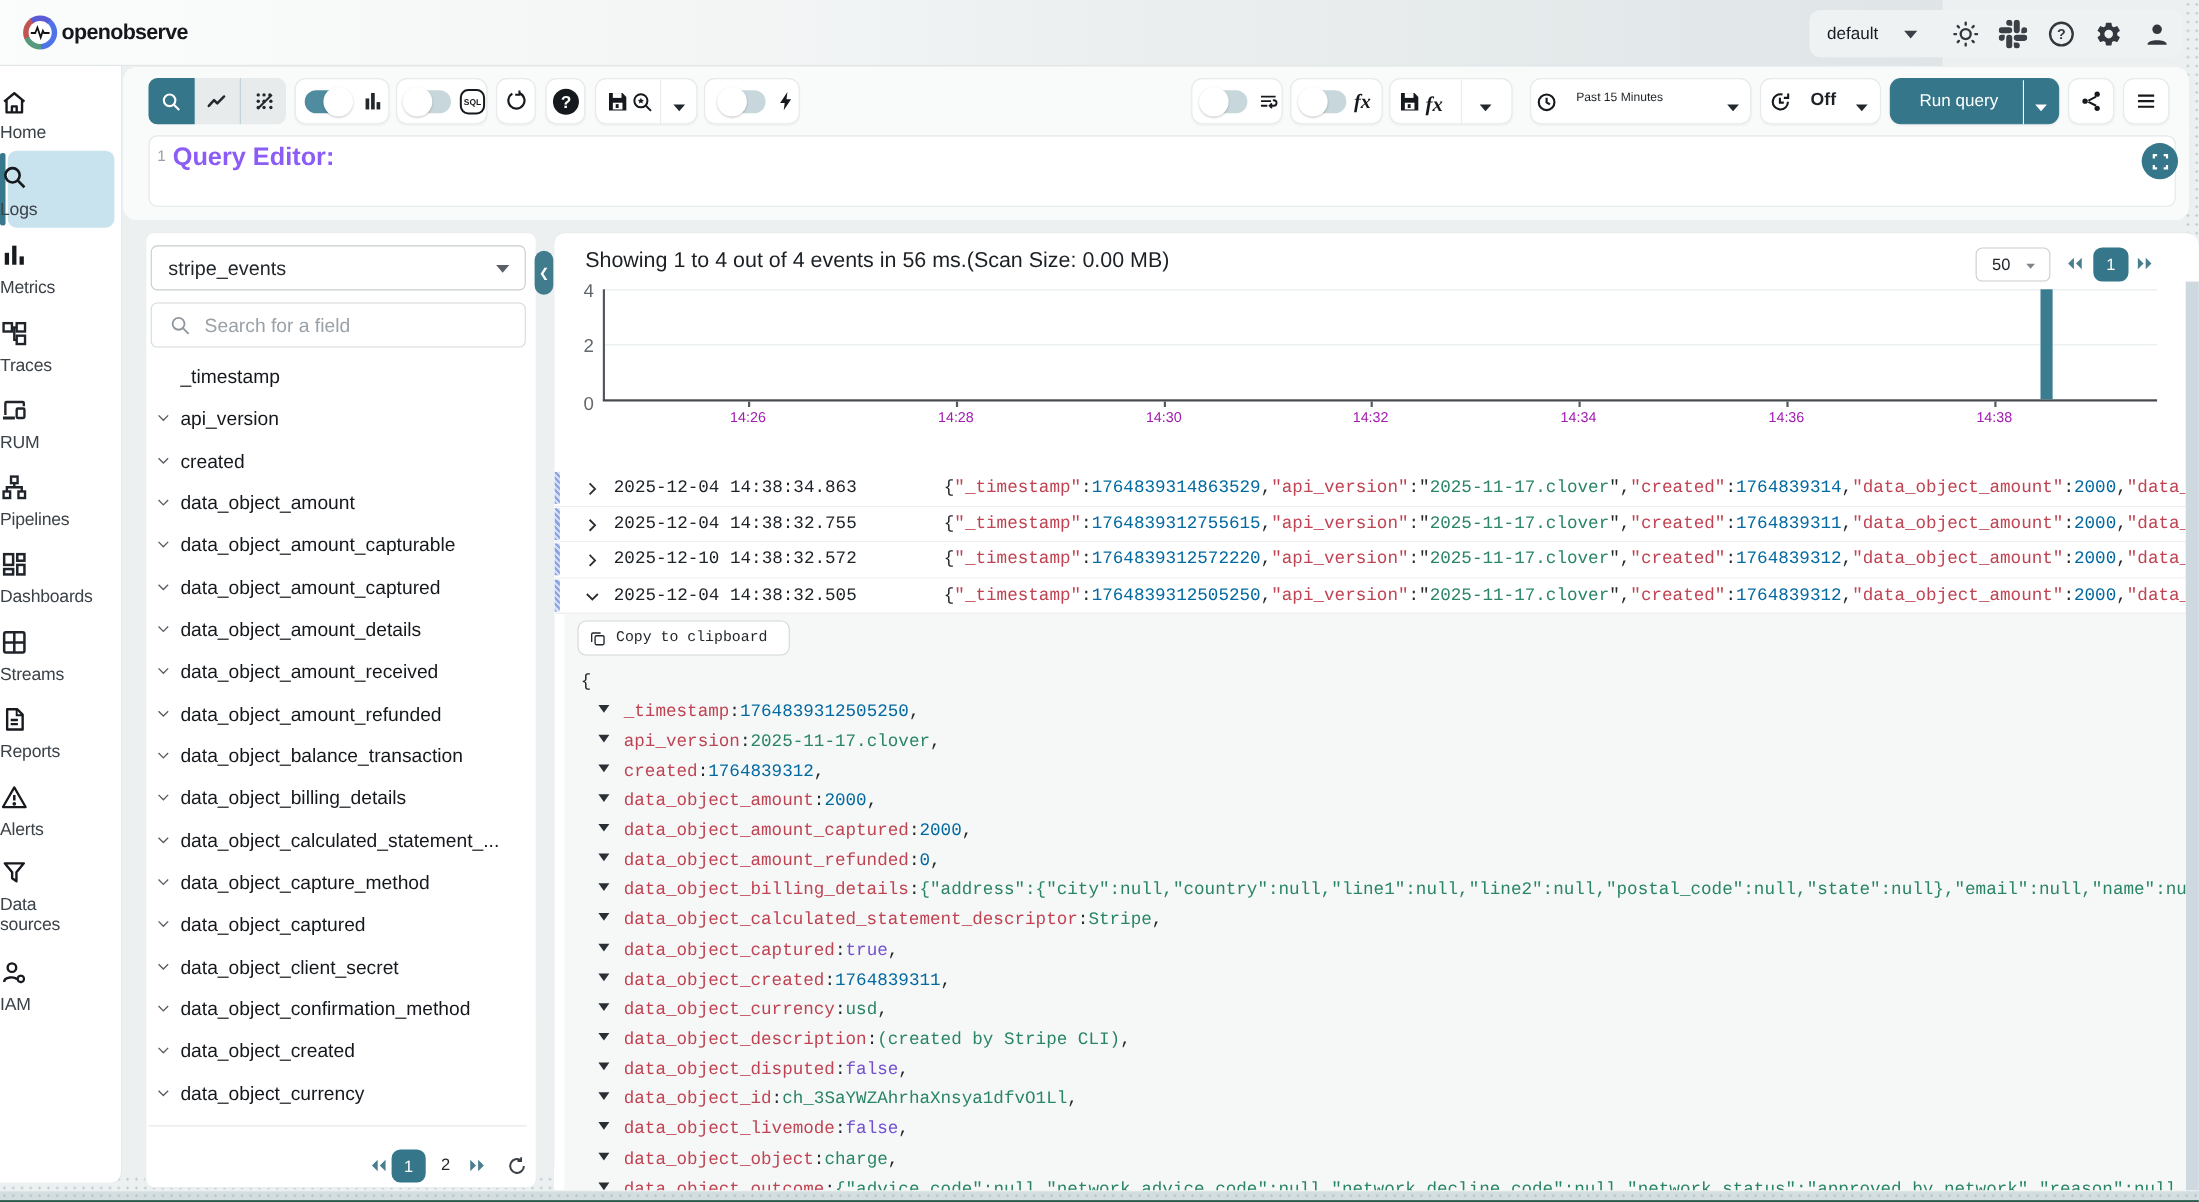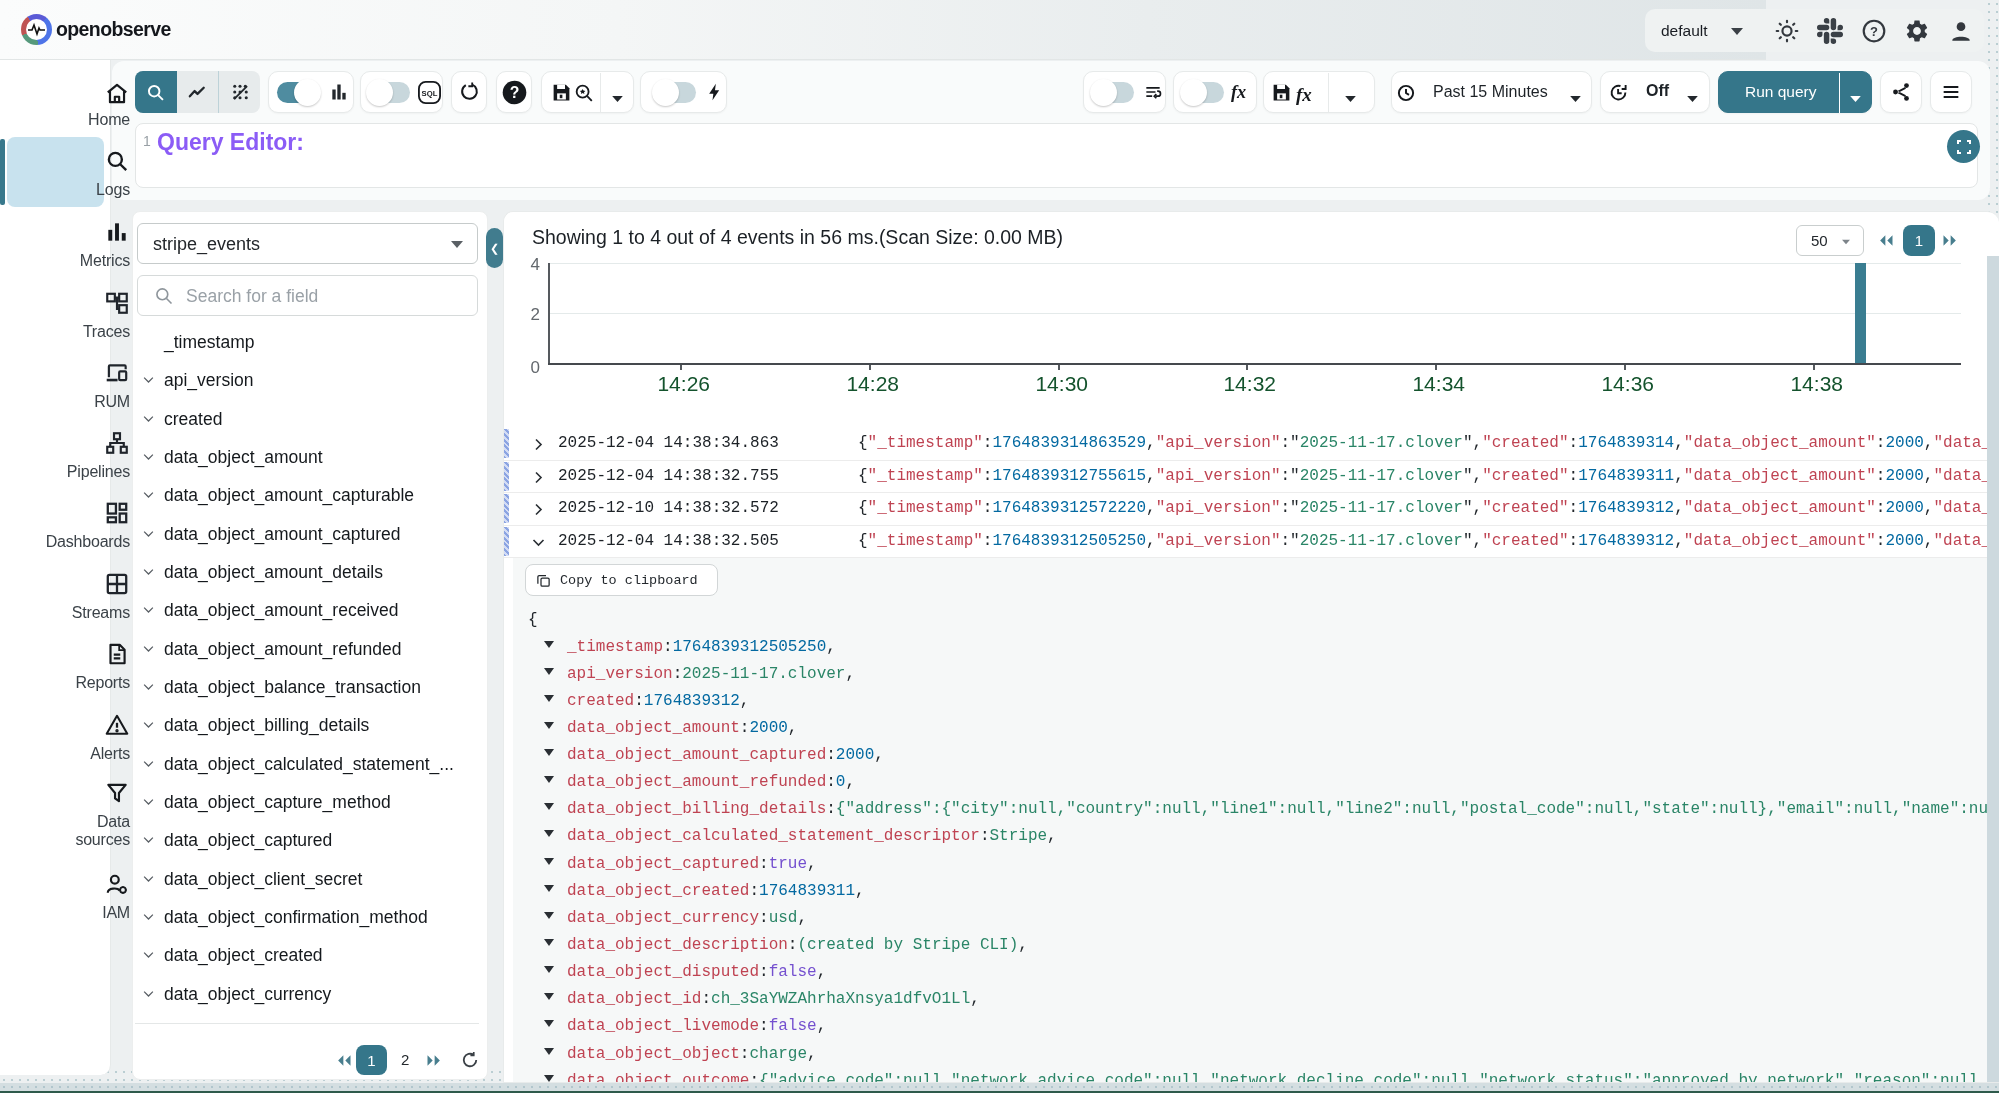--- a/index.html
+++ b/index.html
@@ -14,21 +14,21 @@
 
 .topbar { position:absolute; left:0; top:0; width:1766px; height:60px; background:linear-gradient(90deg,#fbfcfc 0%,#f4f6f6 35%,#e9edee 65%,#dfe5e7 100%); border-bottom:1px solid #e2e6e6; z-index:5; }
 .logo-donut { position:absolute; left:21px; top:14px; width:31px; height:31px; border-radius:50%;
   background: conic-gradient(from 0deg, #5b5bd6 0deg 40deg, #4e74e8 40deg 175deg, #56997c 175deg 248deg, #bf5453 248deg 325deg, #5b5bd6 325deg 360deg); }
 .logo-donut .inner { position:absolute; left:5px; top:5px; width:21px; height:21px; border-radius:50%; background:#fff; }
 .logo-text { position:absolute; left:56px; top:18px; font-size:19.5px; font-weight:bold; color:#14171c; letter-spacing:-0.6px; }
 .hdr-right { position:absolute; left:1645px; top:9px; width:339px; height:43px; background:#eff2f2; border-radius:10px; }
 .hdr-right .ditem { position:absolute; top:0; height:43px; display:flex; align-items:center; justify-content:center; }
 
 .sidenav { position:absolute; left:0; top:60px; width:111px; height:1015px; background:#ffffff; border-right:1px solid #e6e9e9; border-radius:0 0 10px 0; z-index:4; }
-.nav-item { position:absolute; left:0; width:130px; text-align:right; }
+.nav-item { position:absolute; left:0; width:130px; text-align:left; }
 .nav-item .ic { display:block; margin:0 auto; }
 .nav-item .lbl { display:block; font-size:16px; color:#3b4248; margin-top:2px; letter-spacing:-0.2px; }
 .nav-active-bg { position:absolute; left:7px; top:77px; width:97px; height:70px; background:#c8e2ee; border-radius:8px; }
 .nav-active-tab { position:absolute; left:0px; top:79px; width:5px; height:66px; background:#38788c; border-radius:2px; }
 
 .tbcard { position:absolute; left:112px; top:61px; width:1878px; height:139px; background:#f9fbfb; border-radius:12px; }
 .tb { position:absolute; top:71px; height:42px; background:#fff; border:1px solid #e7eaea; border-radius:10px; box-shadow:0 1px 2px rgba(0,0,0,0.04); display:flex; align-items:center; }
 .seg { position:absolute; left:135px; top:71px; width:125px; height:42px; background:#e7ebec; border-radius:8px; display:flex; }
 .seg > div { width:41.66px; height:42px; flex:none; display:flex; align-items:center; justify-content:center; }
 .seg .active { background:#35768a; border-radius:8px 0 0 8px; }
@@ -57,21 +57,21 @@
 .fpager { position:absolute; left:0px; top:823px; width:348px; height:40px; }
 .collapse-tab { position:absolute; left:486px; top:228px; width:17px; height:40px; background:#417c8e; border-radius:9px; color:#fff; display:flex; align-items:center; justify-content:center; font-size:11px; z-index:3; }
 
 .rpanel { position:absolute; left:503px; top:211px; width:1496px; height:872px; background:#fff; border:1px solid #e8ebeb; border-radius:10px 12px 0 0; border-right:none; overflow:hidden; }
 .vscroll { position:absolute; left:1483px; top:44px; width:13px; height:828px; background:#cdd9de; }
 .info { position:absolute; left:28px; top:14px; font-size:19.5px; color:#1b2025; }
 .sel50 { position:absolute; left:1292px; top:13px; width:68px; height:31px; border:1px solid #c9cece; border-radius:6px; }
 .pgbox { position:absolute; left:1399px; top:13px; width:32px; height:31px; background:#35768a; border-radius:8px; color:#fff; font-size:15px; display:flex; align-items:center; justify-content:center; }
 
 .chart-ylab { position:absolute; width:30px; text-align:right; font-size:17px; color:#63686d; }
-.chart-xlab { position:absolute; width:60px; text-align:right; font-size:21px; color:#14532d; }
+.chart-xlab { position:absolute; width:60px; text-align:center; font-size:13px; color:#a21caf; }
 .gline { position:absolute; left:44px; width:1413px; height:1px; background:#e4eaea; }
 
 .thead { position:absolute; left:0; top:189px; width:1483px; height:27px; background:#cbdfe8; }
 .thead .c1 { position:absolute; left:10px; top:2px; font-size:18px; font-weight:bold; color:#23282d; }
 .thead .c2 { position:absolute; left:354px; top:2px; font-size:18px; font-weight:bold; color:#23282d; }
 .trow { position:absolute; left:0; width:1483px; height:32.5px; border-bottom:1px solid #ececec; background:#fff; }
 .trow .stripe { position:absolute; left:0; top:1px; width:5px; height:29px;
   background:repeating-linear-gradient(45deg, #8ba4e2 0 2px, #d3dcf4 2px 4px); }
 .trow .ts { position:absolute; left:54px; top:6px; font-family:"Liberation Mono",monospace; font-size:16px; color:#1c2126; }
 .trow .src { position:absolute; left:354px; top:6px; right:0px; font-family:"Liberation Mono",monospace; font-size:16px; white-space:nowrap; overflow:hidden; color:#21262b; }
@@ -362,21 +362,21 @@
           <path d="M1 1 L7 8 L13 1 Z" fill="#23282d"></path>
         </svg></span>
     </div>
     <div class="tb" style="left:1391px;width:201px;">
       <span style="position:absolute;left:5px;top:12px;display:flex">
         <svg width="18" height="18" viewBox="0 0 24 24" fill="none" stroke="#16191d" stroke-width="2.6">
           <circle cx="12" cy="12" r="9.5"></circle>
           <path d="M12 6.5V12l4 2.5"></path>
         </svg>
       </span>
-      <span style="position:absolute;left:41px;top:11px;font-size:16px;color:#1d2227;">Past 15 Minutes</span>
+      <span style="position:absolute;left:41px;top:11px;font-size:11px;color:#1d2227;">Past 15 Minutes</span>
       <span style="position:absolute;left:177px;top:17px"><svg width="13" height="8" viewBox="0 0 14 9">
           <path d="M1 1 L7 8 L13 1 Z" fill="#23282d"></path>
         </svg></span>
     </div>
     <div class="tb" style="left:1600px;width:110px;">
       <span style="position:absolute;left:8px;top:11px;display:flex">
         <svg width="19" height="19" viewBox="0 0 24 24" fill="none" stroke="#16191d" stroke-width="2.4">
           <path d="M14.5 3.8A8.7 8.7 0 1 0 20.7 12"></path>
           <path d="M21 2.5v5h-5" fill="none"></path>
           <path d="M11.5 7.5V13h4.5"></path>

